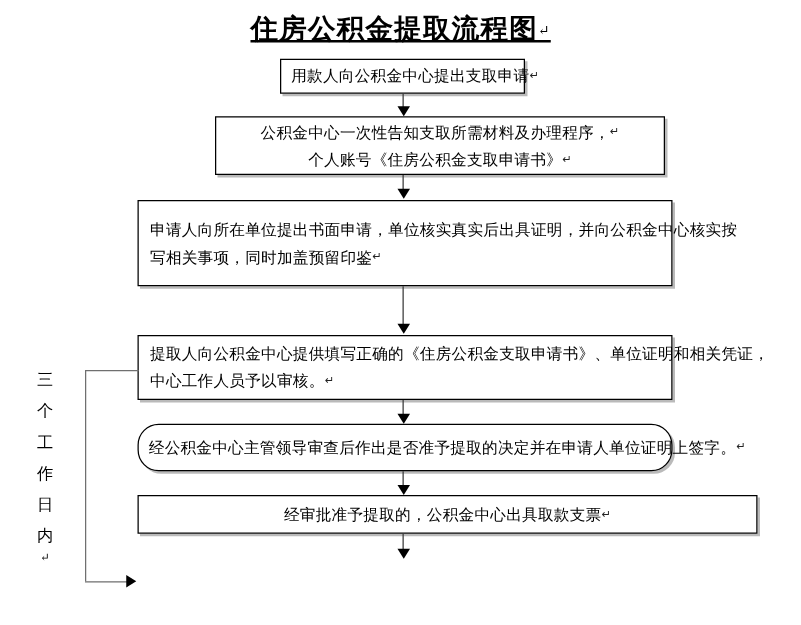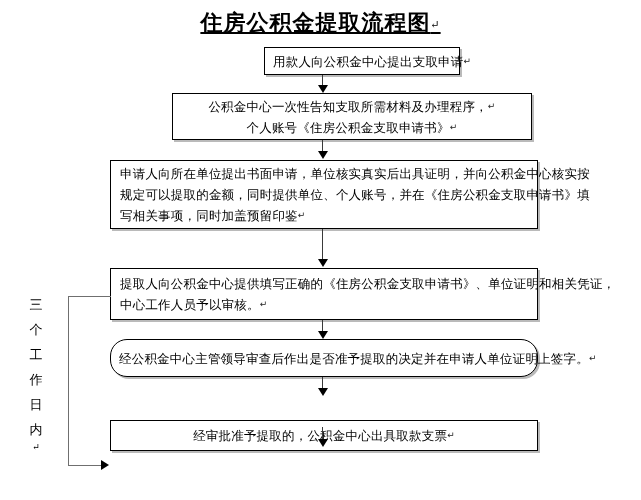--- a/index.html
+++ b/index.html
@@ -74,38 +74,37 @@
 </style>
 </head>
 <body>
 
 <div id="root">
 
   <div class="title">
     <span>住房公积金提取流程图</span><span class="pilcrow">↵</span>
   </div>
 
-  <div class="box center pad" style="left:224px;top:47px;width:196px;height:28px;margin-left:40px;">
+  <div class="box center pad" style="left:224px;top:47px;width:196px;height:28px;">
     <span class="ln"><span>用款人向公积金中心提出支取申请</span><span class="pil">↵</span></span>
   </div>
 
   <div class="vline" style="left:322px;top:75px;height:11px;"></div>
   <div class="arrow-down" style="left:318px;top:85px;"></div>
 
   <div class="box center pad" style="left:172px;top:93px;width:360px;height:47px;">
     <span class="ln"><span>公积金中心一次性告知支取所需材料及办理程序，</span><span class="pil">↵</span></span>
     <span class="ln"><span>个人账号《住房公积金支取申请书》</span><span class="pil">↵</span></span>
   </div>
 
   <div class="vline" style="left:322px;top:140px;height:12px;"></div>
   <div class="arrow-down" style="left:318px;top:151px;"></div>
 
   <div class="box just" style="left:110px;top:160px;width:428px;height:69px;">
     <span class="ln"><span>申请人向所在单位提出书面申请，单位核实真实后出具证明，并向公积金中心核实按</span><span class="pil"></span></span>
-    <span class="ln"><span>规定可以提取的金额，同时提供单位、个人账号，并在《住房公积金支取申请书》填</span><span class="pil"></span></span>
     <span class="ln"><span>写相关事项，同时加盖预留印鉴</span><span class="pil">↵</span></span>
   </div>
 
   <div class="vline" style="left:322px;top:229px;height:31px;"></div>
   <div class="arrow-down" style="left:318px;top:259px;"></div>
 
   <div class="box just" style="left:110px;top:268px;width:428px;height:52px;">
     <span class="ln"><span>提取人向公积金中心提供填写正确的《住房公积金支取申请书》、单位证明和相关凭证，</span><span class="pil"></span></span>
     <span class="ln"><span>中心工作人员予以审核。</span><span class="pil">↵</span></span>
   </div>
@@ -113,21 +112,21 @@
   <div class="vline" style="left:322px;top:320px;height:12px;"></div>
   <div class="arrow-down" style="left:318px;top:331px;"></div>
 
   <div class="box center pad" style="left:110px;top:339px;width:428px;height:38px;border-radius:17px;">
     <span class="ln"><span>经公积金中心主管领导审查后作出是否准予提取的决定并在申请人单位证明上签字。</span><span class="pil">↵</span></span>
   </div>
 
   <div class="vline" style="left:322px;top:377px;height:12px;"></div>
   <div class="arrow-down" style="left:318px;top:388px;"></div>
 
-  <div class="box center pad" style="left:110px;top:396px;width:428px;height:31px;margin-top:24px;">
+  <div class="box center pad" style="left:110px;top:396px;width:496px;height:31px;">
     <span class="ln"><span>经审批准予提取的，公积金中心出具取款支票</span><span class="pil">↵</span></span>
   </div>
 
   <div class="vline" style="left:322px;top:427px;height:13px;"></div>
   <div class="arrow-down" style="left:318px;top:439px;"></div>
 
 
   <div class="hline" style="left:68px;top:296px;width:43px;"></div>
   <div class="vline2" style="left:68px;top:296px;height:169px;"></div>
   <div class="hline" style="left:68px;top:465px;width:35px;"></div>

